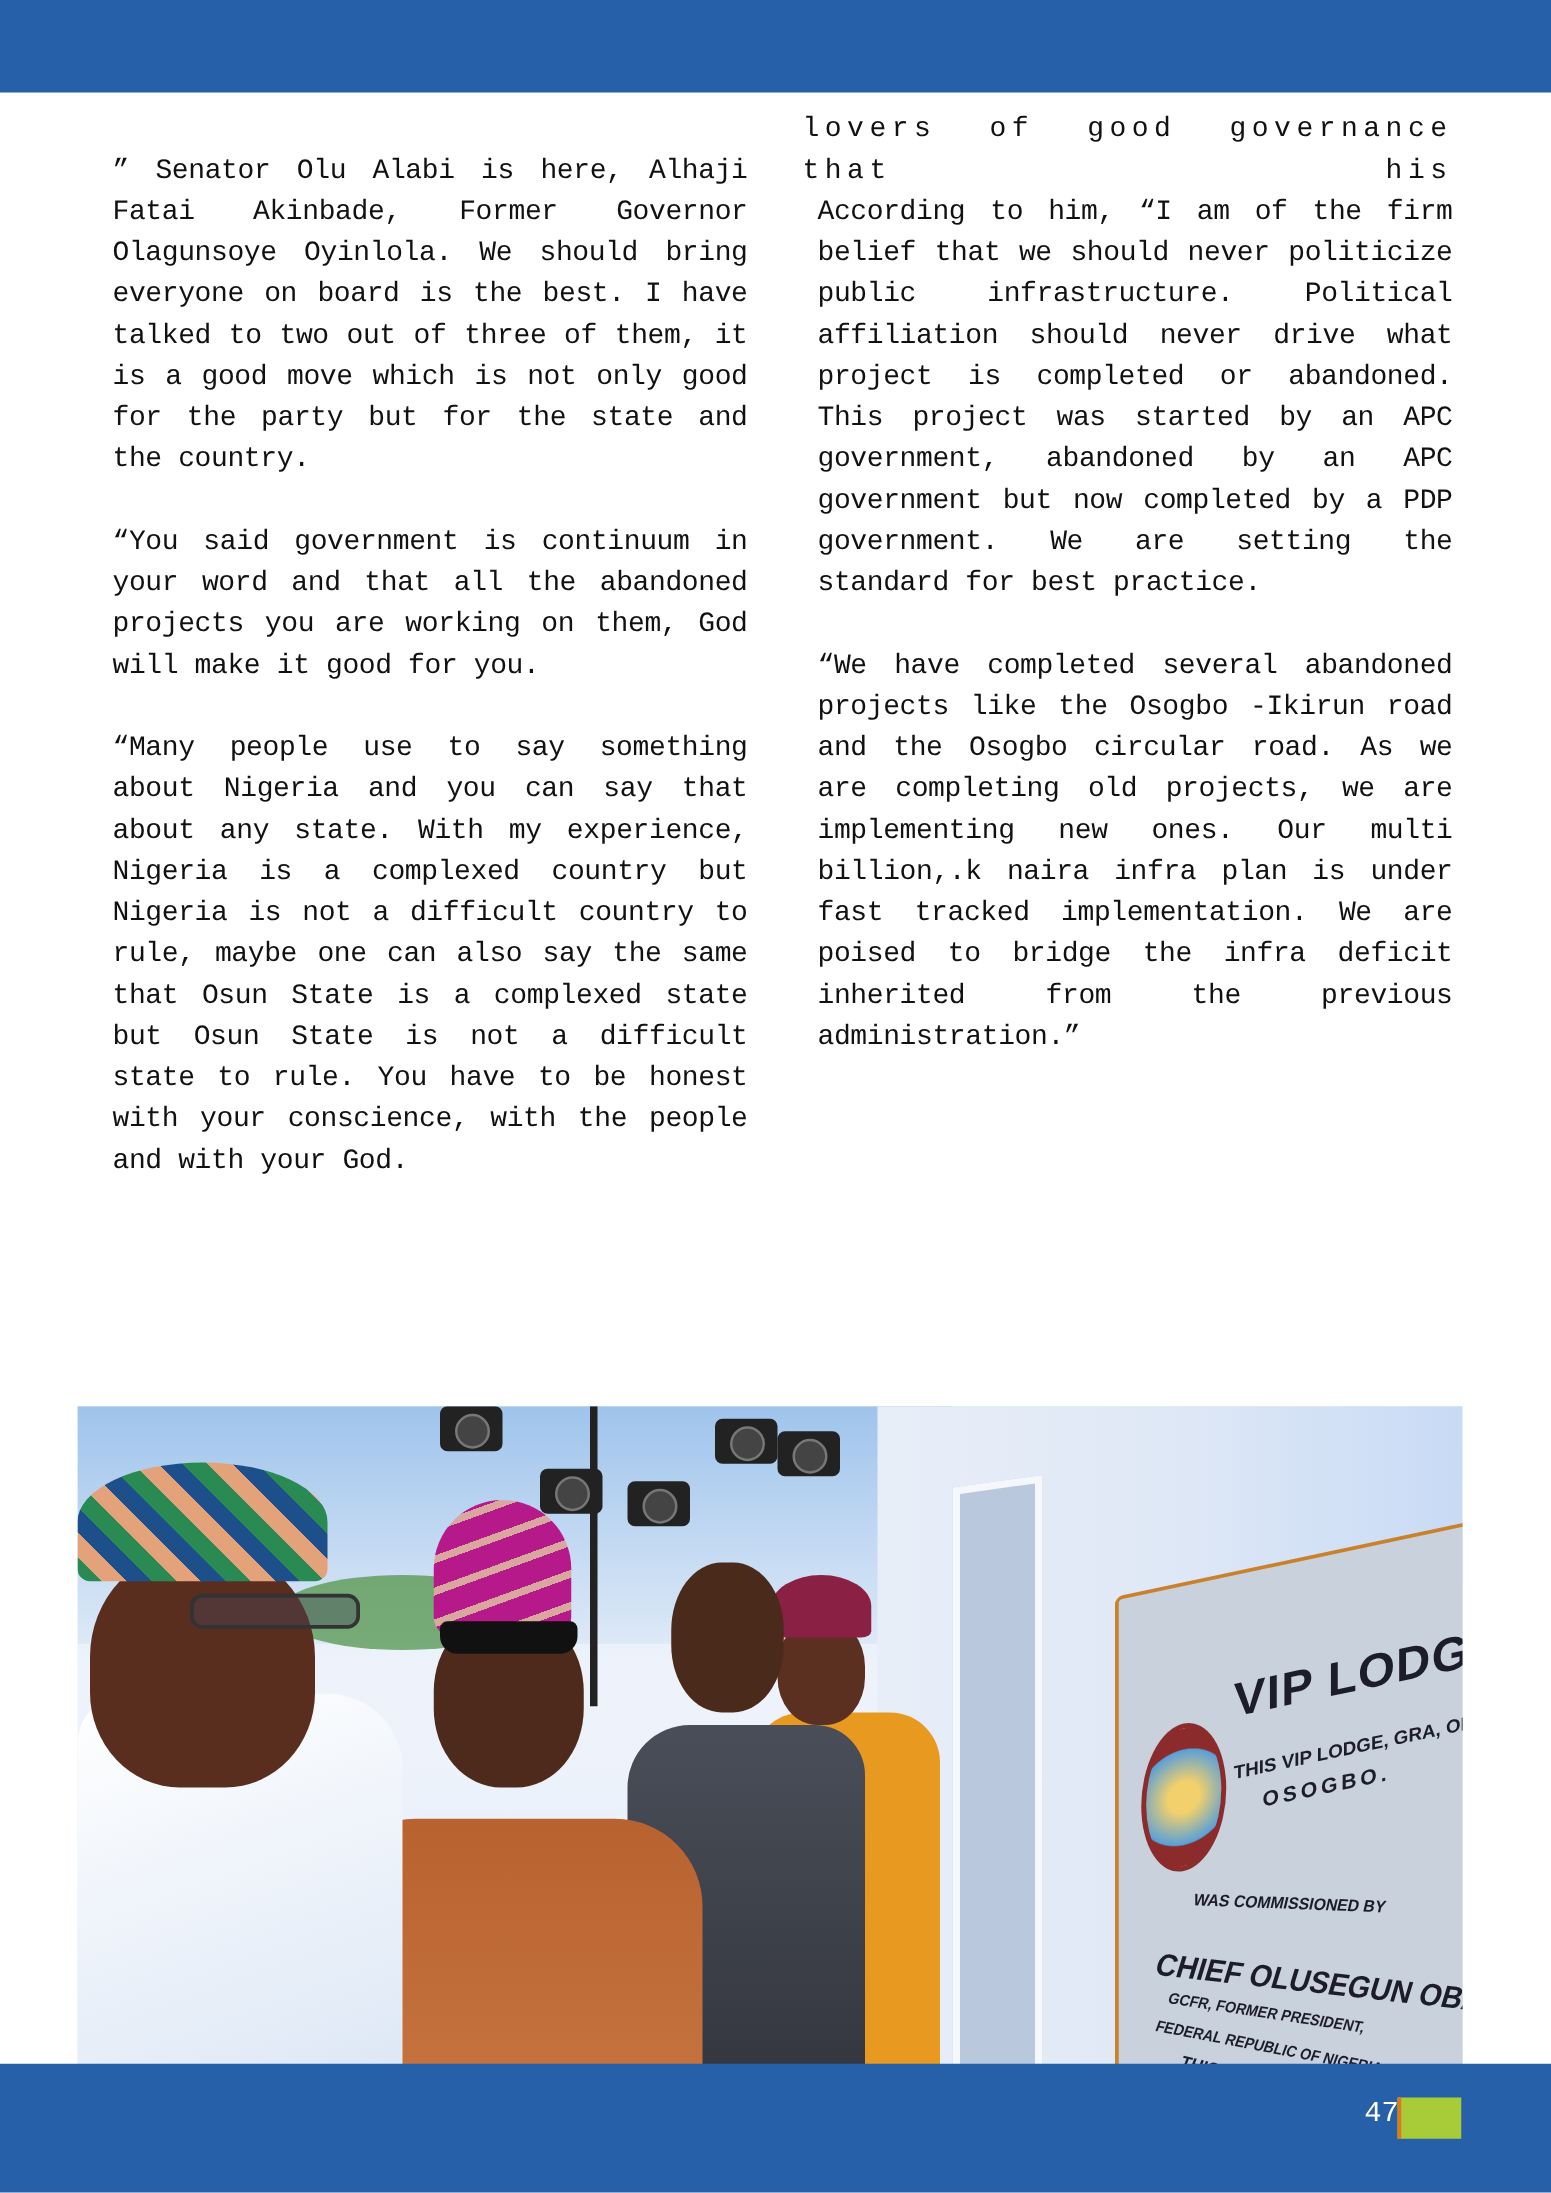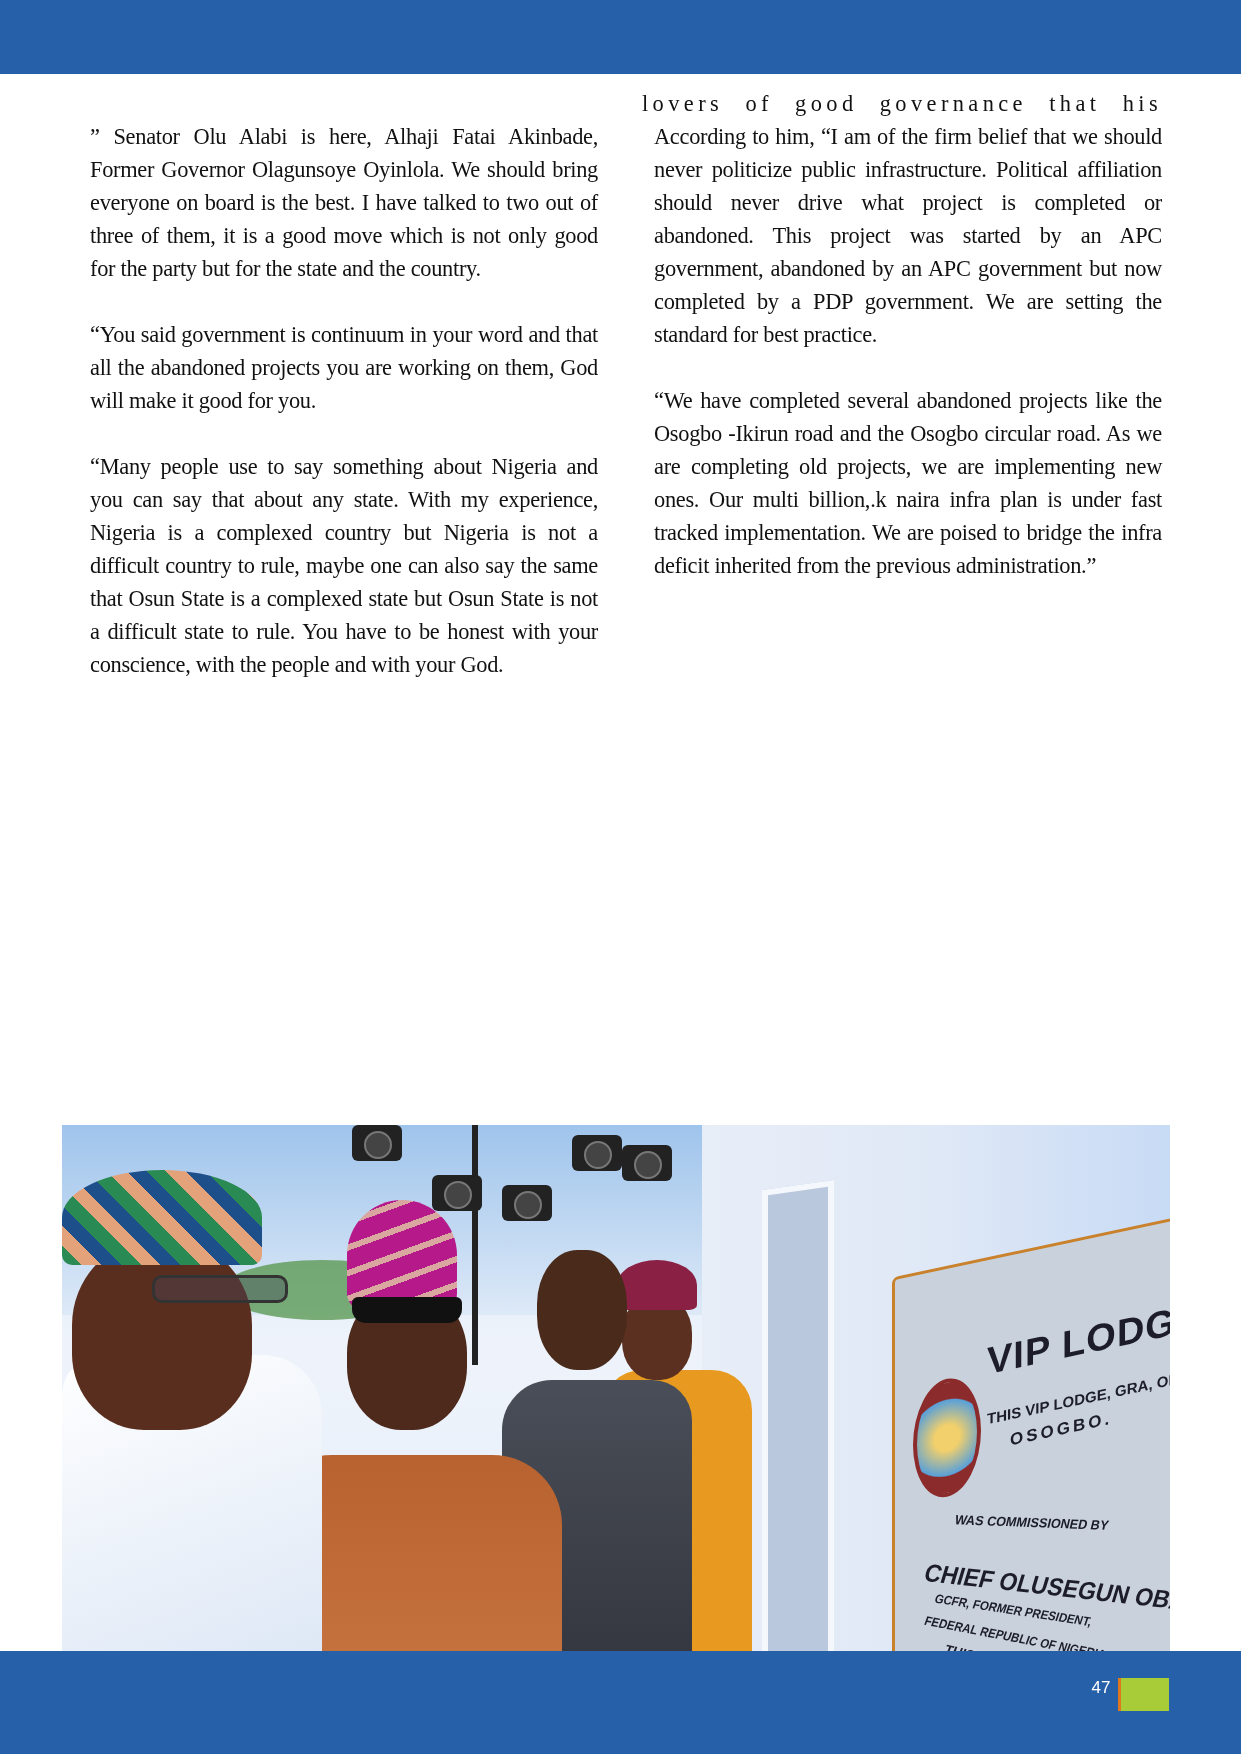--- a/index.html
+++ b/index.html
@@ -1,19 +1,19 @@
 <!DOCTYPE html>
 <html><head>
 <meta charset="utf-8">
 <style>
   html, body { margin:0; padding:0; }
   body { width:1241px; height:1754px; position:relative; background:#ffffff; overflow:hidden; font-family:"Liberation Sans", sans-serif; }
   .header-bar { position:absolute; left:0; top:0; width:1241px; height:74px; background:#2660a8; }
   .footer-bar { position:absolute; left:0; top:1651px; width:1241px; height:103px; background:#2660a8; }
-  .col { position:absolute; width:520px; font-family:Liberation Serif, serif; font-size:22.4px; line-height:33px; color:#111; text-align:justify; letter-spacing:-0.3px; }
+  .col { position:absolute; width:520px; font-family:Liberation Mono, monospace; font-size:22.4px; line-height:33px; color:#111; text-align:justify; letter-spacing:-0.3px; }
   .col p { margin:0 0 33px 12px; }
   .col-left { left:78px; top:120px; }
   .col-right { left:642px; top:87px; }
   .stretch { letter-spacing:4.4px; text-align-last:justify; }
   .photo { position:absolute; left:62px; top:1125px; width:1108px; height:549px; overflow:hidden; background:linear-gradient(180deg,#d9e6f6 0%,#eef3fb 40%,#e6eef9 100%); }
   .photo .sky { position:absolute; left:0; top:0; width:700px; height:190px; background:linear-gradient(180deg,#9fc4ec,#dde9f7); }
   .photo .wall { position:absolute; left:640px; top:0; width:468px; height:549px; background:linear-gradient(90deg,#e8eef8,#dfe8f6 50%,#c8dbf5); }
   .photo .window { position:absolute; left:700px; top:60px; width:60px; height:470px; border:6px solid #f4f7fc; background:#b9c8dc; transform:skewY(-8deg); }
   .photo .trees { position:absolute; left:160px; top:135px; width:200px; height:60px; border-radius:50%; background:#5c9a55; opacity:.8; }
   .p1-robe { position:absolute; left:0; top:230px; width:260px; height:330px; background:linear-gradient(160deg,#ffffff,#dbe6f5); border-radius:40px 60px 0 0; }
@@ -36,21 +36,21 @@
   .plaque-logo { position:absolute; left:18px; top:110px; width:60px; height:110px; border-radius:50%; border:4px solid #8c2b2b; background:radial-gradient(circle,#f2d06b 20%,#5aa0d8 60%,#8c2b2b 62%); }
   .plaque-text { position:absolute; font-family:"Liberation Sans", sans-serif; font-weight:bold; color:#1c1c2a; white-space:nowrap; }
   .pt-title { left:92px; top:80px; font-size:38px; letter-spacing:1px; }
   .pt-line1 { left:92px; top:150px; font-size:15px; }
   .pt-line2 { left:115px; top:175px; font-size:17px; letter-spacing:3px; }
   .pt-line3 { left:60px; top:245px; font-size:13px; transform:rotate(14deg); transform-origin:left; }
   .pt-line4 { left:30px; top:285px; font-size:24px; transform:rotate(18deg); transform-origin:left; }
   .pt-line5 { left:40px; top:320px; font-size:12px; transform:rotate(20deg); transform-origin:left; }
   .pt-line6 { left:30px; top:340px; font-size:12px; transform:rotate(22deg); transform-origin:left; }
   .pt-line7 { left:50px; top:372px; font-size:14px; transform:rotate(24deg); transform-origin:left; }
-  .page-num { position:absolute; left:1083px; top:1678px; width:36px; text-align:center; font-family:Liberation Sans, sans-serif; font-size:17px; color:#ffffff; }
+  .page-num { position:absolute; left:1083px; top:1678px; width:36px; text-align:right; font-family:Liberation Mono, monospace; font-size:23px; color:#ffffff; }
   .page-tab { position:absolute; left:1118px; top:1678px; width:48px; height:33px; background:#a8cc37; border-left:3px solid #e0761e; }
 </style>
 </head>
 <body>
 
 <div class="header-bar"></div>
 
 <div class="col col-left">
   <p>” Senator Olu Alabi is here, Alhaji Fatai Akinbade, Former Governor Olagunsoye Oyinlola. We should bring everyone on board is the best. I have talked to two out of three of them, it is a good move which is not only good for the party but for the state and the country.</p>
   <p>“You said government is continuum in your word and that all the abandoned projects you are working on them, God will make it good for you.</p>

